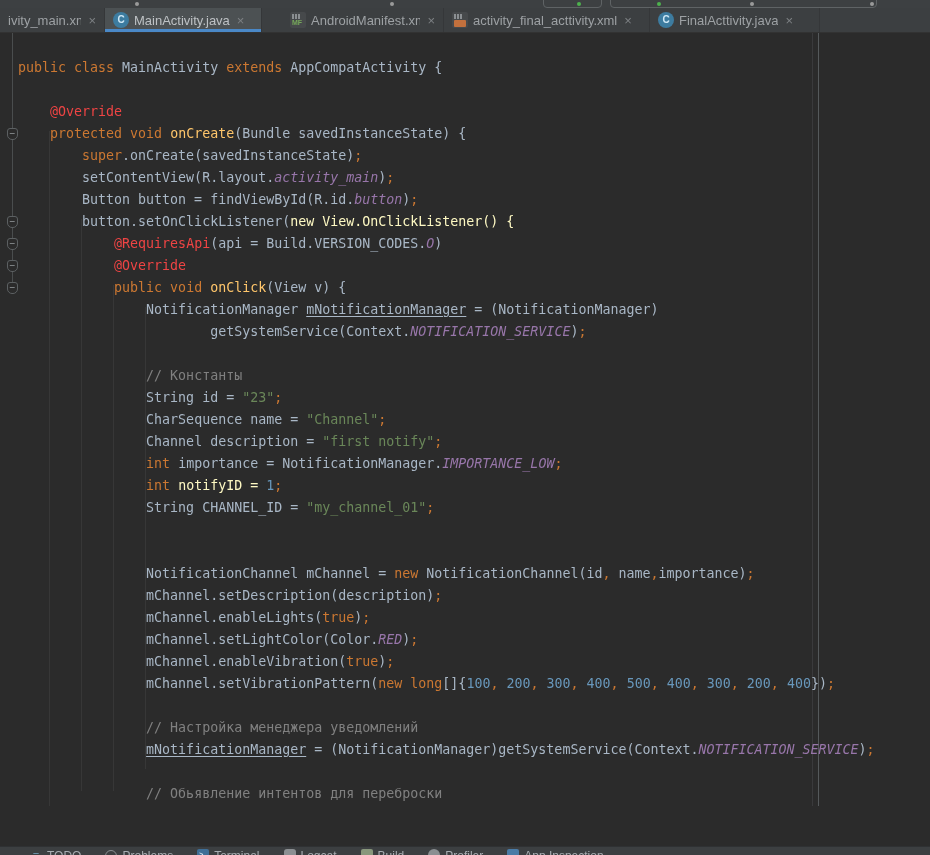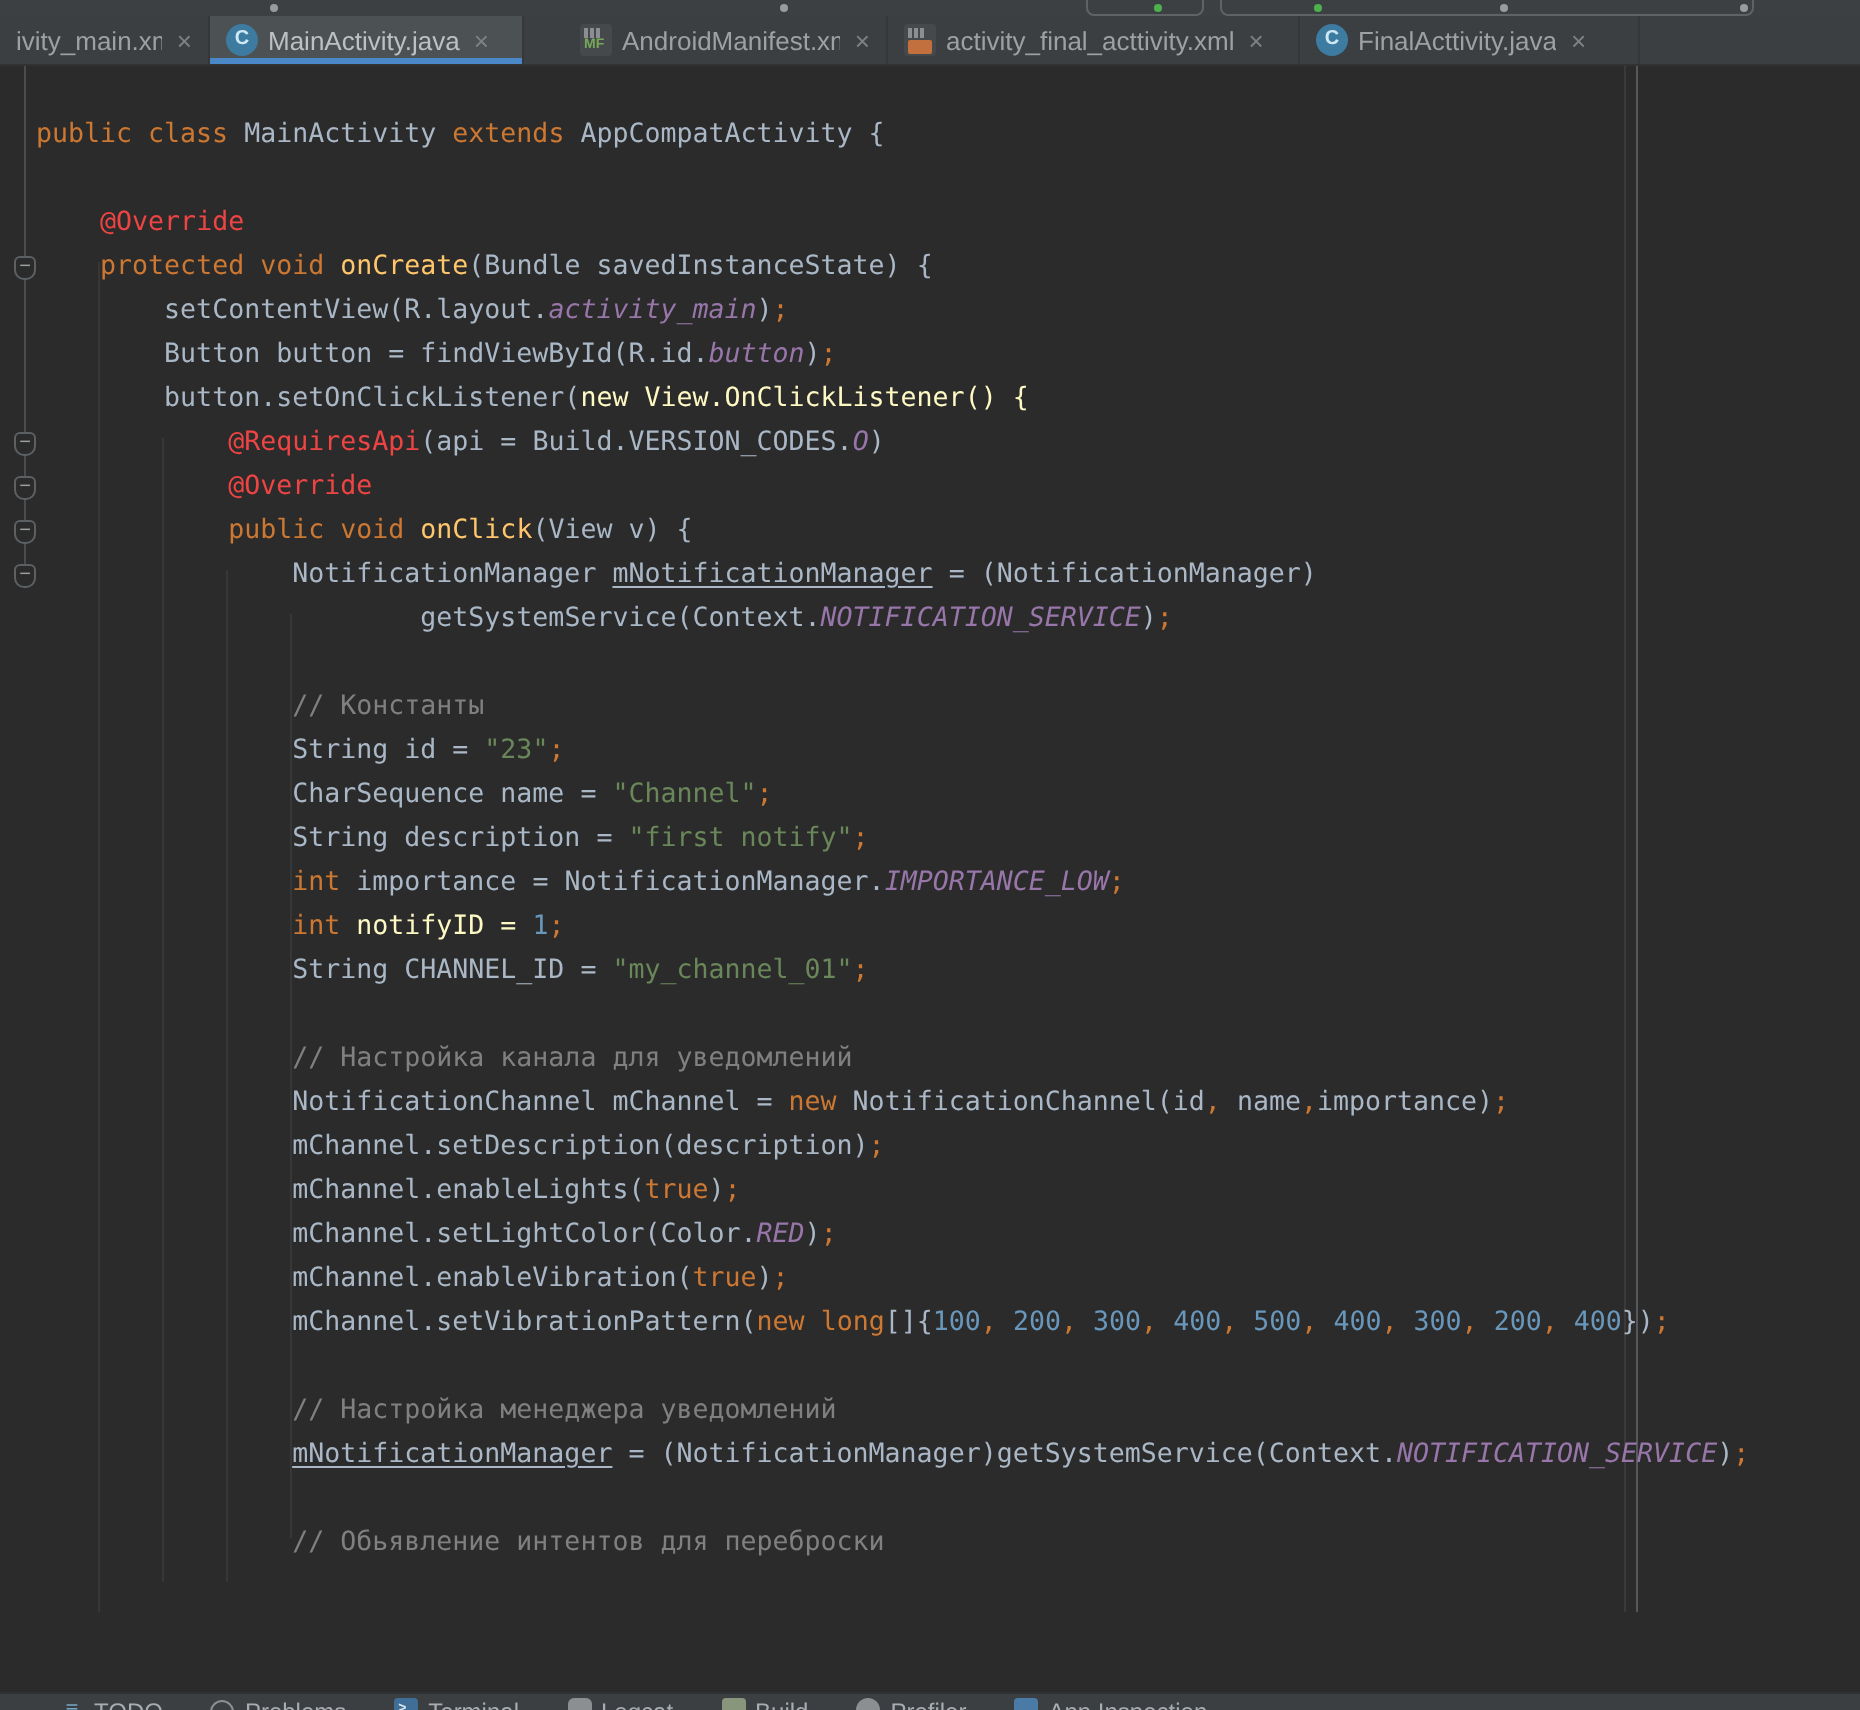--- a/index.html
+++ b/index.html
@@ -119,38 +119,39 @@
   <div class="vguide" style="left:81px;top:186px;height:572px"></div>
   <div class="vguide" style="left:113px;top:252px;height:506px"></div>
   <div class="vguide" style="left:145px;top:274px;height:462px"></div>
   <div class="vguide margin-dark" style="left:812px;top:0;height:813px"></div>
   <div class="vguide margin-light" style="left:818px;top:0;height:813px"></div>
   <div class="code" id="code">
       <div class="code-line"><span class="tk-kw">public class</span><span class="tk-d"> MainActivity </span><span class="tk-kw">extends</span><span class="tk-d"> AppCompatActivity {</span></div>
       <div class="code-line"></div>
       <div class="code-line"><span class="tk-d">    </span><span class="tk-ann">@Override</span></div>
       <div class="code-line"><span class="tk-d">    </span><span class="tk-kw">protected void</span><span class="tk-d"> </span><span class="tk-meth">onCreate</span><span class="tk-d">(Bundle savedInstanceState) {</span></div>
+      <div class="code-line"><span class="tk-d">        </span><span class="tk-kw">super</span><span class="tk-d">.onCreate(savedInstanceState)</span><span class="tk-sem">;</span></div>
       <div class="code-line"><span class="tk-d">        </span><span class="tk-d">setContentView(R.layout.</span><span class="tk-fld">activity_main</span><span class="tk-d">)</span><span class="tk-sem">;</span></div>
       <div class="code-line"><span class="tk-d">        </span><span class="tk-d">Button button = findViewById(R.id.</span><span class="tk-fld">button</span><span class="tk-d">)</span><span class="tk-sem">;</span></div>
       <div class="code-line"><span class="tk-d">        </span><span class="tk-d">button.setOnClickListener(</span><span class="tk-gray">new View.OnClickListener() {</span></div>
       <div class="code-line"><span class="tk-d">            </span><span class="tk-ann">@RequiresApi</span><span class="tk-d">(api = Build.VERSION_CODES.</span><span class="tk-fld">O</span><span class="tk-d">)</span></div>
       <div class="code-line"><span class="tk-d">            </span><span class="tk-ann">@Override</span></div>
       <div class="code-line"><span class="tk-d">            </span><span class="tk-kw">public void</span><span class="tk-d"> </span><span class="tk-meth">onClick</span><span class="tk-d">(View v) {</span></div>
       <div class="code-line"><span class="tk-d">                </span><span class="tk-d">NotificationManager </span><span class="tk-ul">mNotificationManager</span><span class="tk-d"> = (NotificationManager)</span></div>
       <div class="code-line"><span class="tk-d">                        </span><span class="tk-d">getSystemService(Context.</span><span class="tk-fld">NOTIFICATION_SERVICE</span><span class="tk-d">)</span><span class="tk-sem">;</span></div>
       <div class="code-line"></div>
       <div class="code-line"><span class="tk-d">                </span><span class="tk-cmt">// Константы</span></div>
       <div class="code-line"><span class="tk-d">                </span><span class="tk-d">String id = </span><span class="tk-str">"23"</span><span class="tk-sem">;</span></div>
       <div class="code-line"><span class="tk-d">                </span><span class="tk-d">CharSequence name = </span><span class="tk-str">"Channel"</span><span class="tk-sem">;</span></div>
-      <div class="code-line"><span class="tk-d">                </span><span class="tk-d">String description = </span><span class="tk-str">"first notify"</span><span class="tk-sem">;</span></div>
+      <div class="code-line"><span class="tk-d">                </span><span class="tk-d">Channel description = </span><span class="tk-str">"first notify"</span><span class="tk-sem">;</span></div>
       <div class="code-line"><span class="tk-d">                </span><span class="tk-kw">int</span><span class="tk-d"> importance = NotificationManager.</span><span class="tk-fld">IMPORTANCE_LOW</span><span class="tk-sem">;</span></div>
       <div class="code-line"><span class="tk-d">                </span><span class="tk-kw">int</span><span class="tk-gray"> notifyID = </span><span class="tk-num">1</span><span class="tk-sem">;</span></div>
       <div class="code-line"><span class="tk-d">                </span><span class="tk-d">String CHANNEL_ID = </span><span class="tk-str">"my_channel_01"</span><span class="tk-sem">;</span></div>
       <div class="code-line"></div>
-      <div class="code-line"><span class="tk-d">                </span><span class="tk-cmt">// Настройка канала для уведомлений</span></div>
+      <div class="code-line"><span class="tk-d">                </span></div>
       <div class="code-line"><span class="tk-d">                </span><span class="tk-d">NotificationChannel mChannel = </span><span class="tk-kw">new</span><span class="tk-d"> NotificationChannel(id</span><span class="tk-sem">,</span><span class="tk-d"> name</span><span class="tk-sem">,</span><span class="tk-d">importance)</span><span class="tk-sem">;</span></div>
       <div class="code-line"><span class="tk-d">                </span><span class="tk-d">mChannel.setDescription(description)</span><span class="tk-sem">;</span></div>
       <div class="code-line"><span class="tk-d">                </span><span class="tk-d">mChannel.enableLights(</span><span class="tk-kw">true</span><span class="tk-d">)</span><span class="tk-sem">;</span></div>
       <div class="code-line"><span class="tk-d">                </span><span class="tk-d">mChannel.setLightColor(Color.</span><span class="tk-fld">RED</span><span class="tk-d">)</span><span class="tk-sem">;</span></div>
       <div class="code-line"><span class="tk-d">                </span><span class="tk-d">mChannel.enableVibration(</span><span class="tk-kw">true</span><span class="tk-d">)</span><span class="tk-sem">;</span></div>
       <div class="code-line"><span class="tk-d">                </span><span class="tk-d">mChannel.setVibrationPattern(</span><span class="tk-kw">new</span><span class="tk-d"> </span><span class="tk-kw">long</span><span class="tk-d">[]{</span><span class="tk-num">100</span><span class="tk-sem">,</span><span class="tk-d"> </span><span class="tk-num">200</span><span class="tk-sem">,</span><span class="tk-d"> </span><span class="tk-num">300</span><span class="tk-sem">,</span><span class="tk-d"> </span><span class="tk-num">400</span><span class="tk-sem">,</span><span class="tk-d"> </span><span class="tk-num">500</span><span class="tk-sem">,</span><span class="tk-d"> </span><span class="tk-num">400</span><span class="tk-sem">,</span><span class="tk-d"> </span><span class="tk-num">300</span><span class="tk-sem">,</span><span class="tk-d"> </span><span class="tk-num">200</span><span class="tk-sem">,</span><span class="tk-d"> </span><span class="tk-num">400</span><span class="tk-d">})</span><span class="tk-sem">;</span></div>
       <div class="code-line"></div>
       <div class="code-line"><span class="tk-d">                </span><span class="tk-cmt">// Настройка менеджера уведомлений</span></div>
       <div class="code-line"><span class="tk-d">                </span><span class="tk-ul">mNotificationManager</span><span class="tk-d"> = (NotificationManager)getSystemService(Context.</span><span class="tk-fld">NOTIFICATION_SERVICE</span><span class="tk-d">)</span><span class="tk-sem">;</span></div>
       <div class="code-line"></div>

